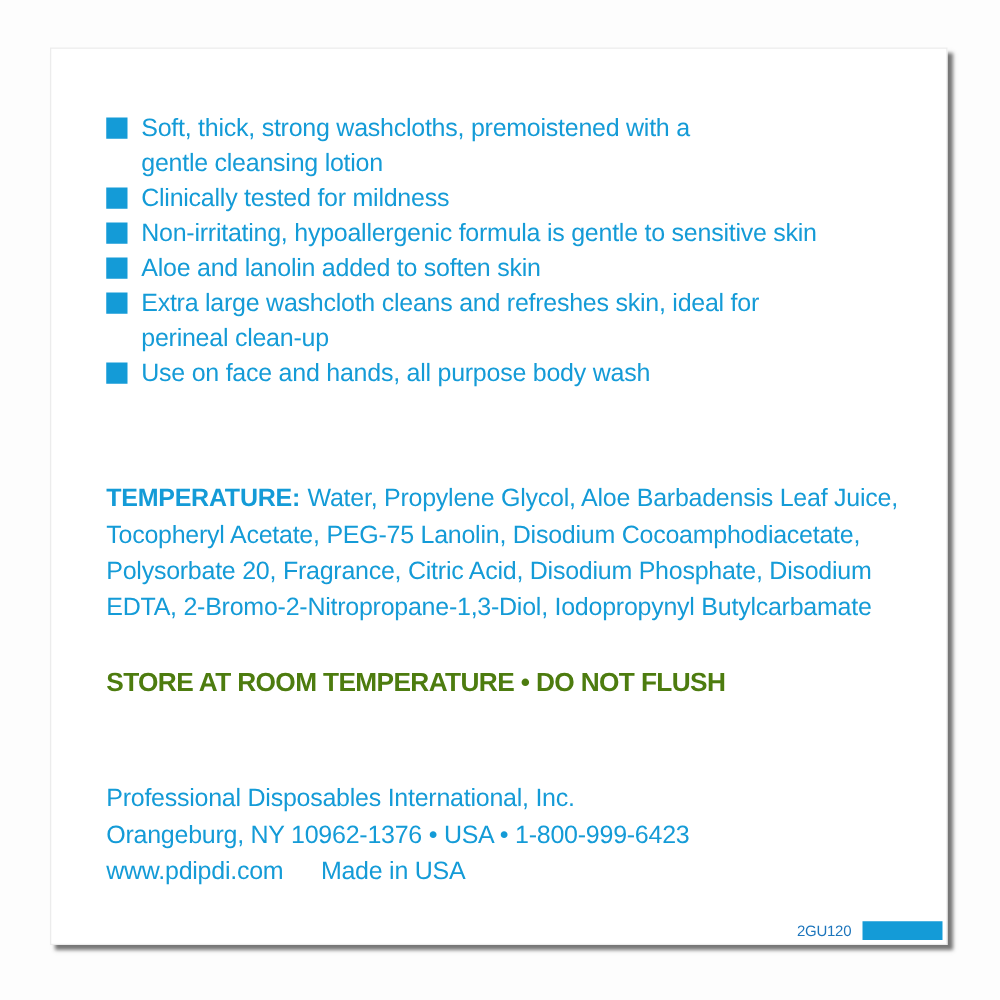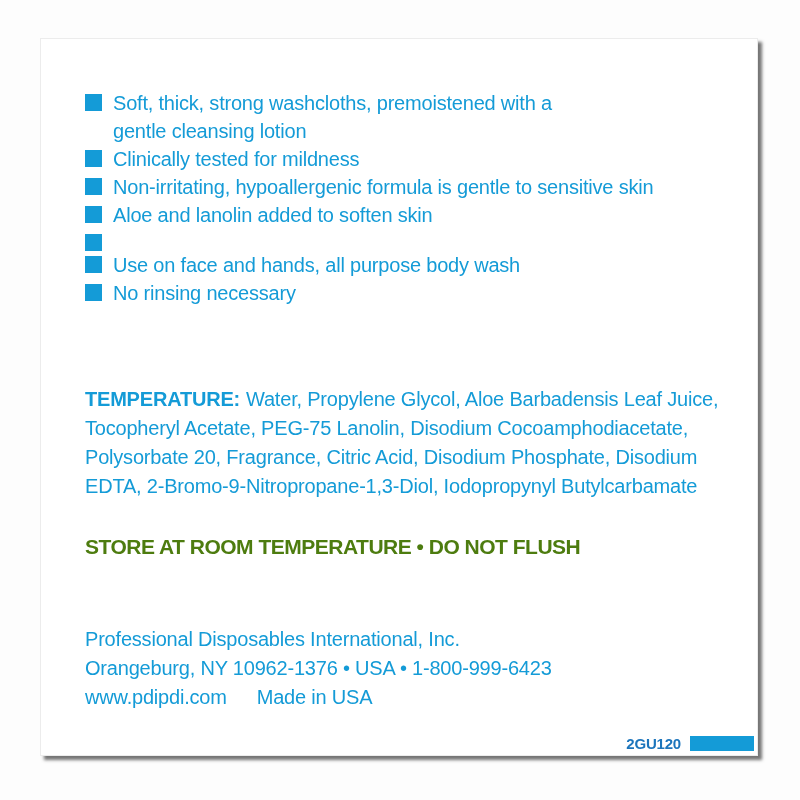--- a/index.html
+++ b/index.html
@@ -94,22 +94,22 @@
   
   .code-row {
     position: absolute;
     right: 3px;
     bottom: 3px;
     display: flex;
     align-items: center;
     gap: 9px;
   }
   .code-row .code {
-    font-size: 15px;
-    font-weight: bold;
+    font-size: 12px;
+    font-weight: normal;
     color: #1c75bc;
     letter-spacing: -0.2px;
   }
   .code-row .code-bar {
     width: 64px;
     height: 15px;
     background: #149bd7;
   }
 </style>
 </head>
@@ -131,35 +131,33 @@
       <li class="feature">
           <span class="sq"></span>
           <span class="pre">Non-irritating, hypoallergenic formula is gentle to sensitive skin</span>
         </li>
       <li class="feature">
           <span class="sq"></span>
           <span class="pre">Aloe and lanolin added to soften skin</span>
         </li>
       <li class="feature">
           <span class="sq"></span>
+          <span class="pre">Extra large washcloth cleans and refreshes skin, ideal for
+perineal clean-up</span>
         </li>
       <li class="feature">
           <span class="sq"></span>
           <span class="pre">Use on face and hands, all purpose body wash</span>
-        </li>
-      <li class="feature">
-          <span class="sq"></span>
-          <span class="pre">No rinsing necessary</span>
         </li>
     </ul>
 
     <p class="ingredients"><span class="ing-label">TEMPERATURE:</span><span class="ing-rest">Water, Propylene Glycol, Aloe Barbadensis Leaf Juice,
 Tocopheryl Acetate, PEG-75 Lanolin, Disodium Cocoamphodiacetate,
 Polysorbate 20, Fragrance, Citric Acid, Disodium Phosphate, Disodium
-EDTA, 2-Bromo-9-Nitropropane-1,3-Diol, Iodopropynyl Butylcarbamate</span></p>
+EDTA, 2-Bromo-2-Nitropropane-1,3-Diol, Iodopropynyl Butylcarbamate</span></p>
 
     <div class="storage">STORE AT ROOM TEMPERATURE • DO NOT FLUSH</div>
 
     <div class="footer">
       <div class="company">Professional Disposables International, Inc.</div>
       <div class="address">Orangeburg, NY 10962-1376 • USA • 1-800-999-6423</div>
       <div class="webline">
         <span>www.pdipdi.com</span>
         <span>Made in USA</span>
       </div>

